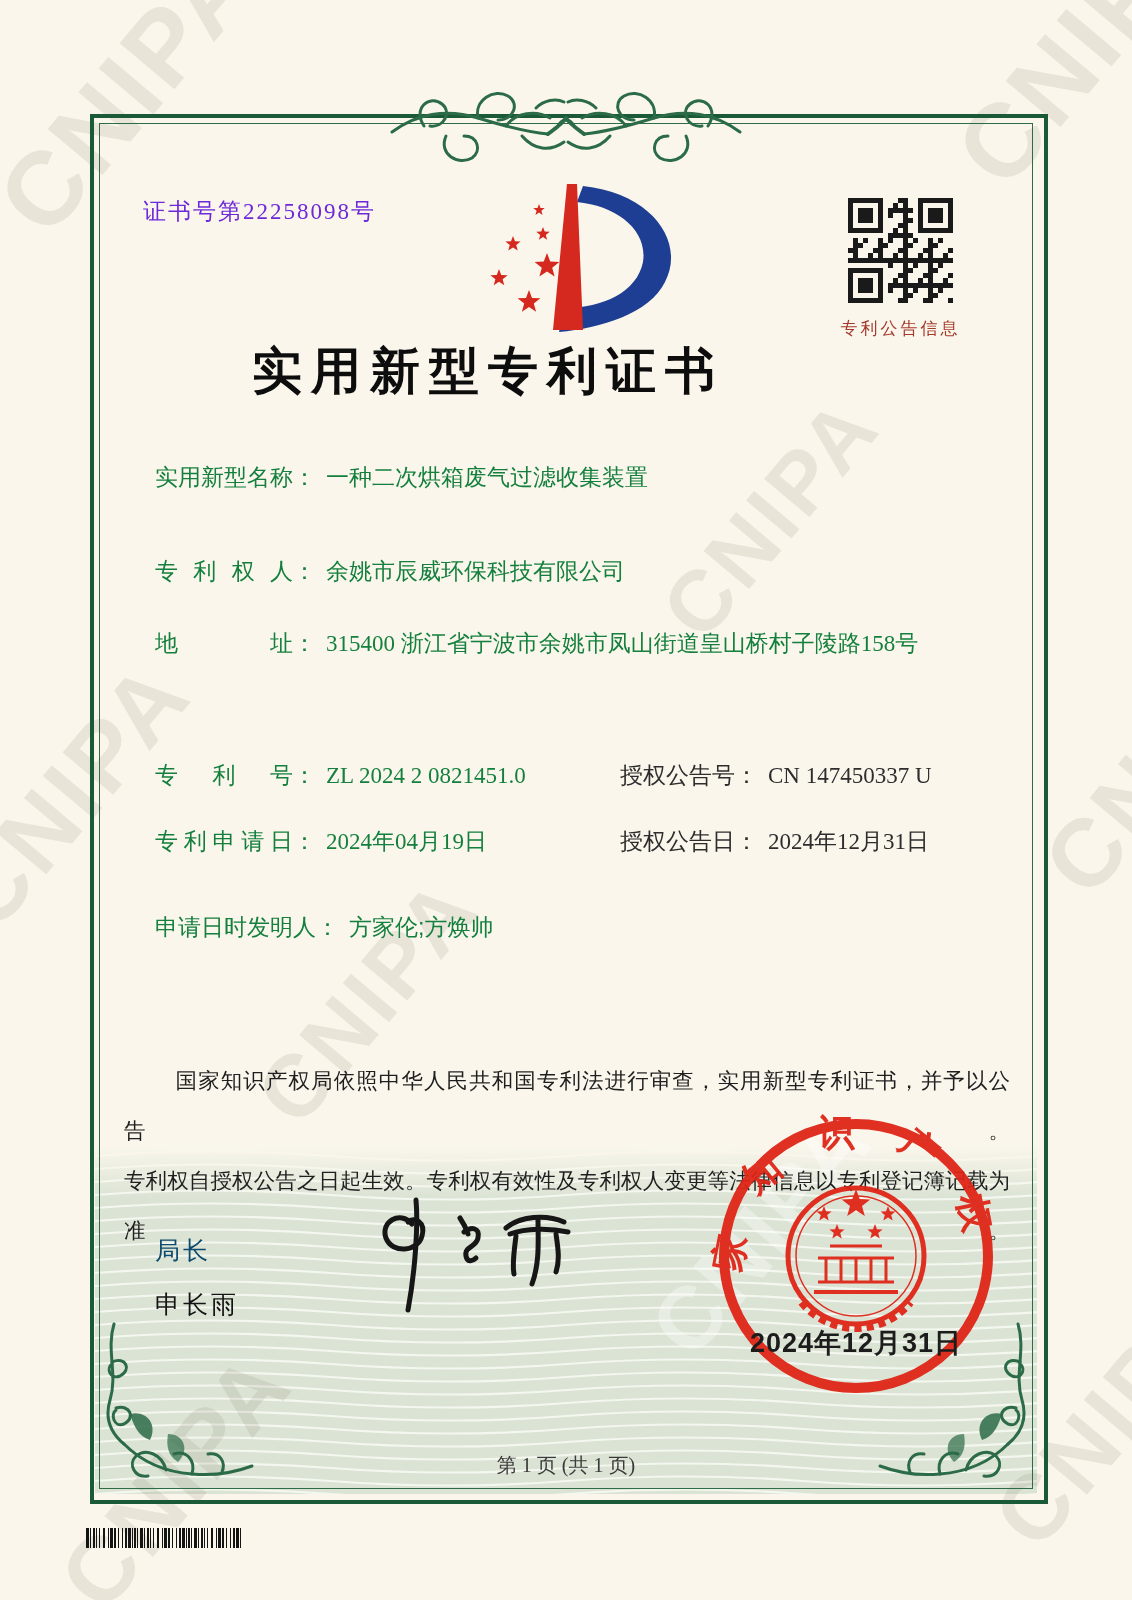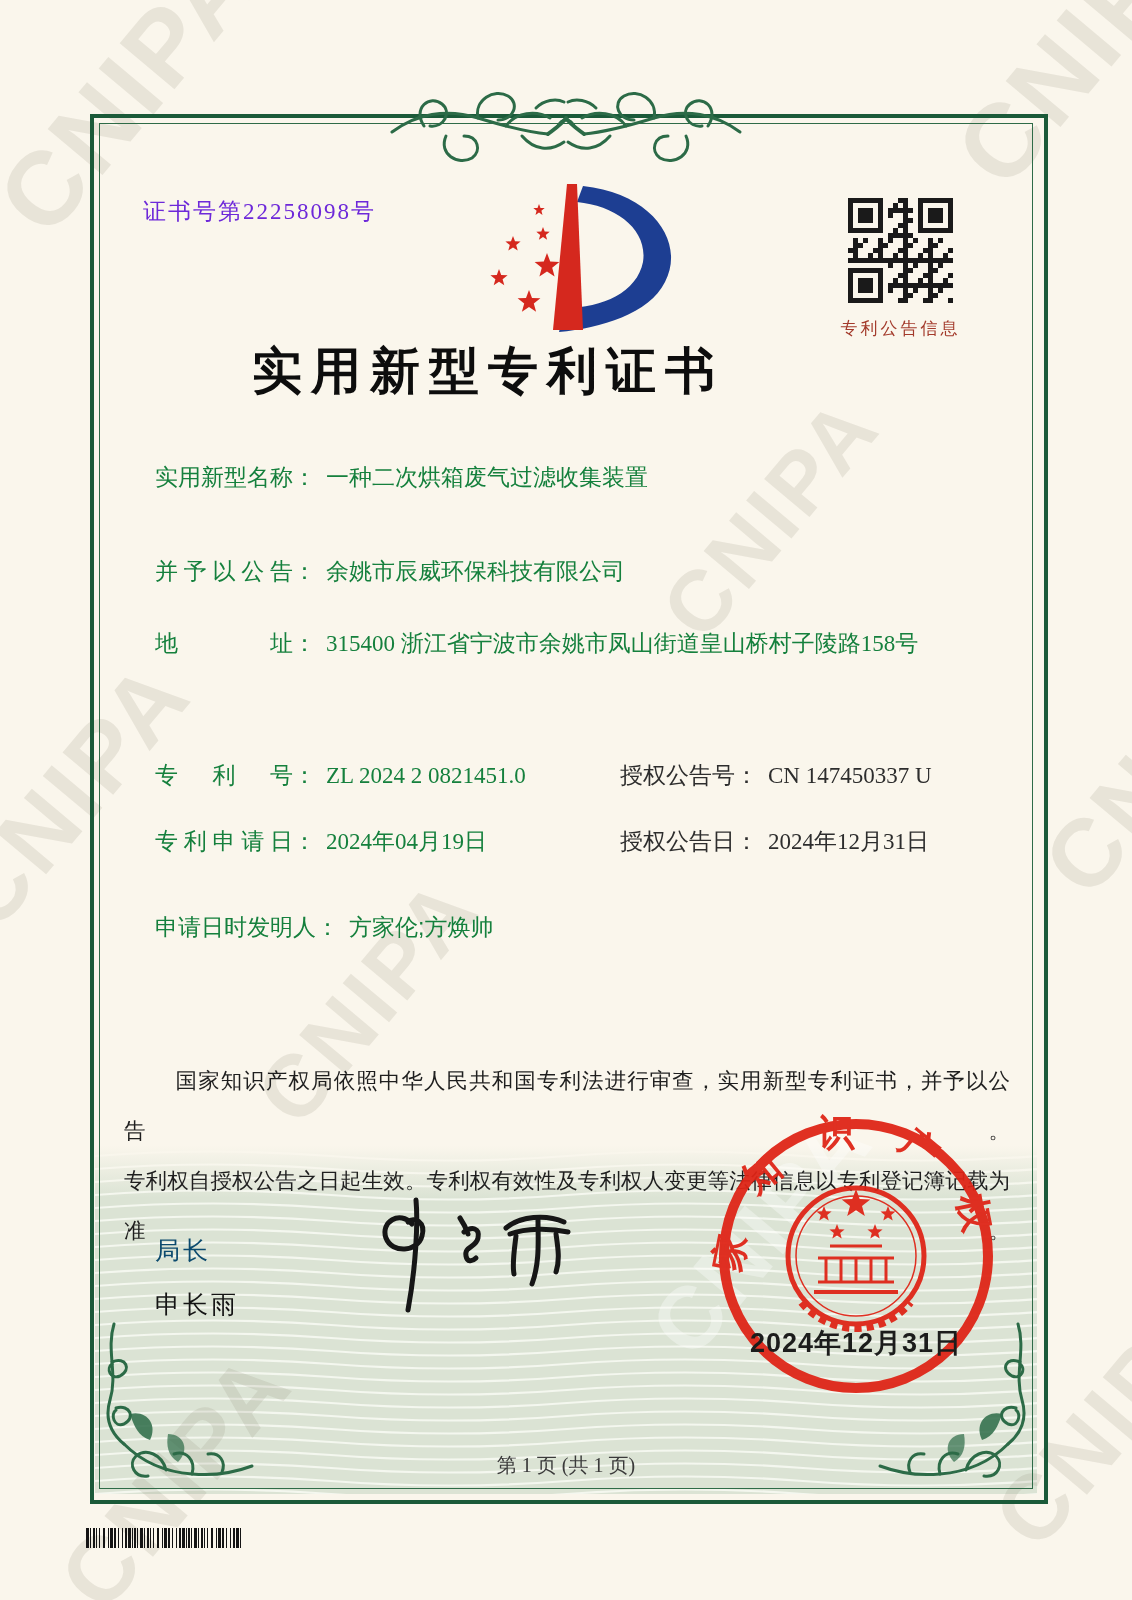--- a/index.html
+++ b/index.html
@@ -302,21 +302,21 @@
       </svg>
     <div class="qr-caption">专利公告信息</div>
   </div>
 
   <div class="title">实用新型专利证书</div>
 
   <div class="row" style="top:462px">
     <span class="flabel">实用新型名称</span><span class="fcolon">：</span><span>一种二次烘箱废气过滤收集装置</span>
   </div>
   <div class="row" style="top:556px">
-    <span class="flabel">并予以公告</span><span class="fcolon">：</span><span>余姚市辰威环保科技有限公司</span>
+    <span class="flabel">专利权人</span><span class="fcolon">：</span><span>余姚市辰威环保科技有限公司</span>
   </div>
   <div class="row" style="top:628px">
     <span class="flabel">地址</span><span class="fcolon">：</span><span class="num">315400 浙江省宁波市余姚市凤山街道皇山桥村子陵路158号</span>
   </div>
   <div class="row" style="top:760px">
     <span class="flabel">专利号</span><span class="fcolon">：</span><span class="num">ZL 2024 2 0821451.0</span>
   </div>
   <div class="row2" style="top:760px">
     <span>授权公告号</span><span class="fcolon">：</span><span class="num">CN 147450337 U</span>
   </div>

